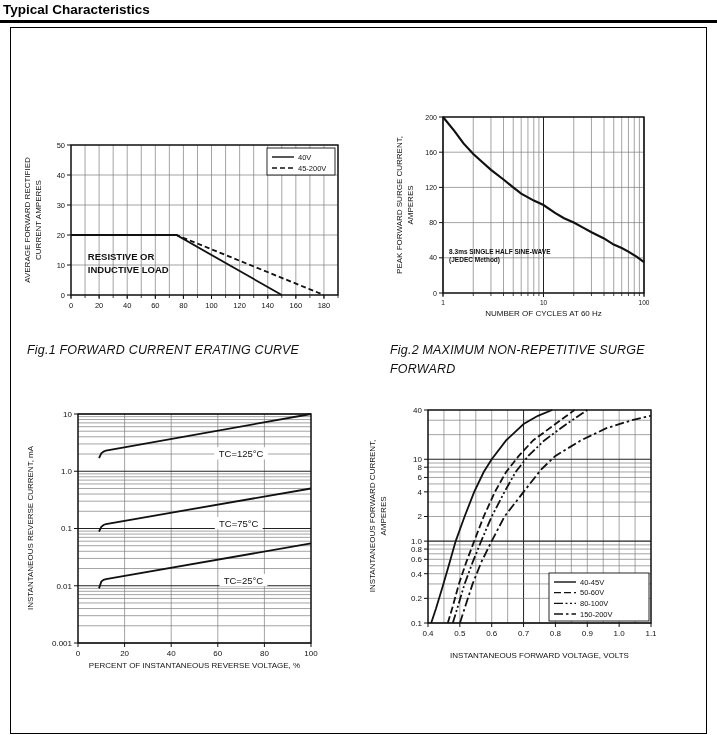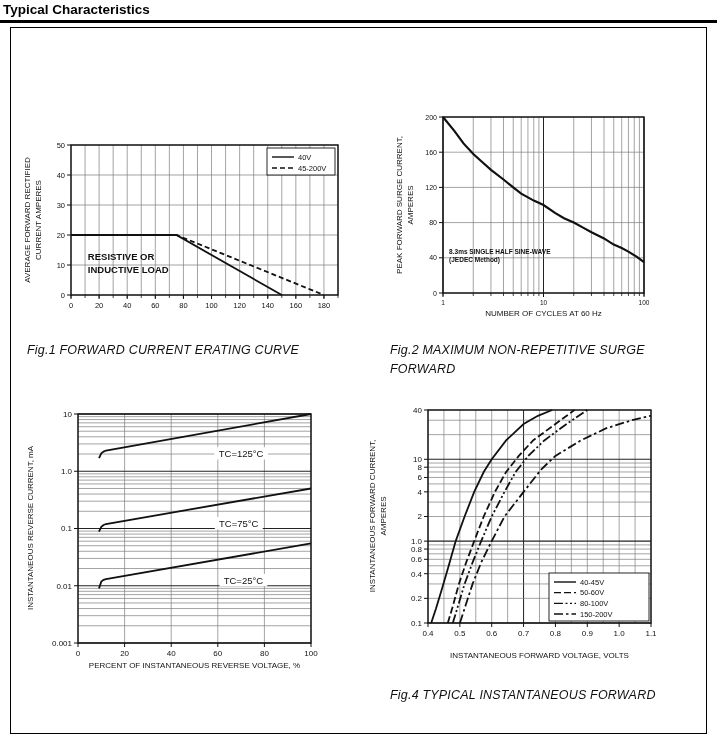--- a/index.html
+++ b/index.html
@@ -366,15 +366,14 @@
     </svg>
 
   <div class="caption" style="left:27px;top:341px">
     <span>Fig.1 FORWARD CURRENT ERATING CURVE</span>
   </div>
   <div class="caption center" style="left:390px;top:341px;width:300px">
     <span>Fig.2 MAXIMUM NON-REPETITIVE SURGE</span>
     <span>FORWARD</span>
   </div>
   <div class="caption center" style="left:390px;top:686px;width:300px">
-    <span>Fig.4 TYPICAL INSTANTANEOUS FORWARD</span>
   </div>
 </div>
 
 </body></html>

